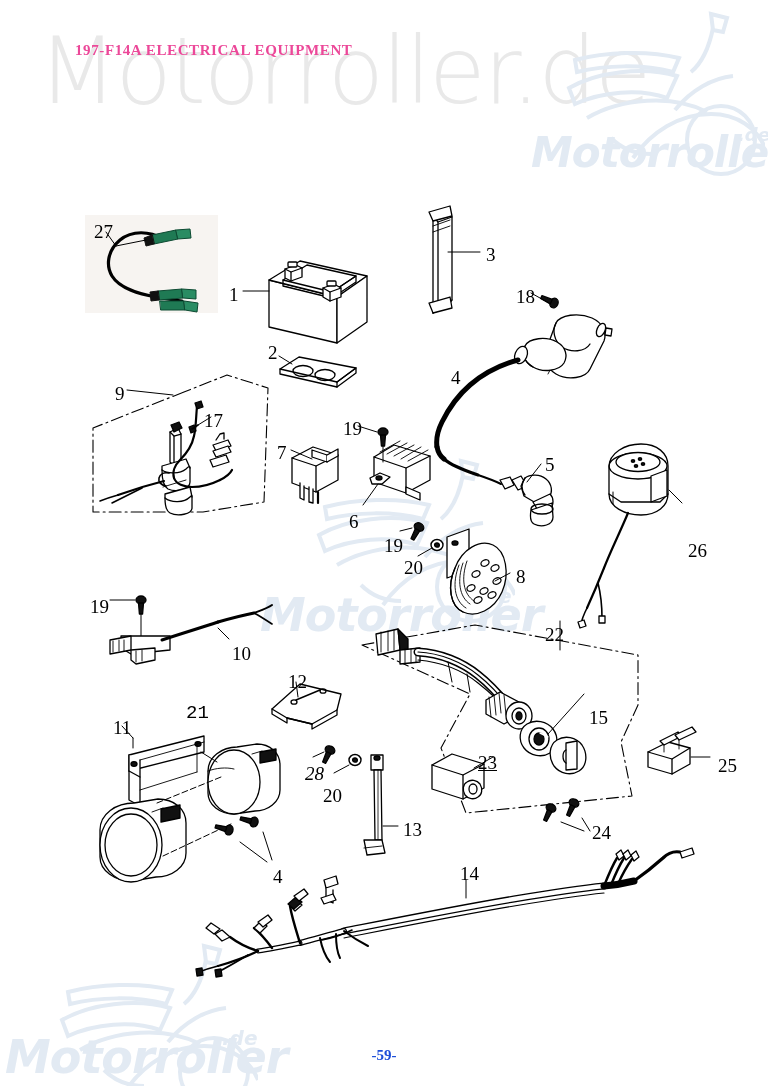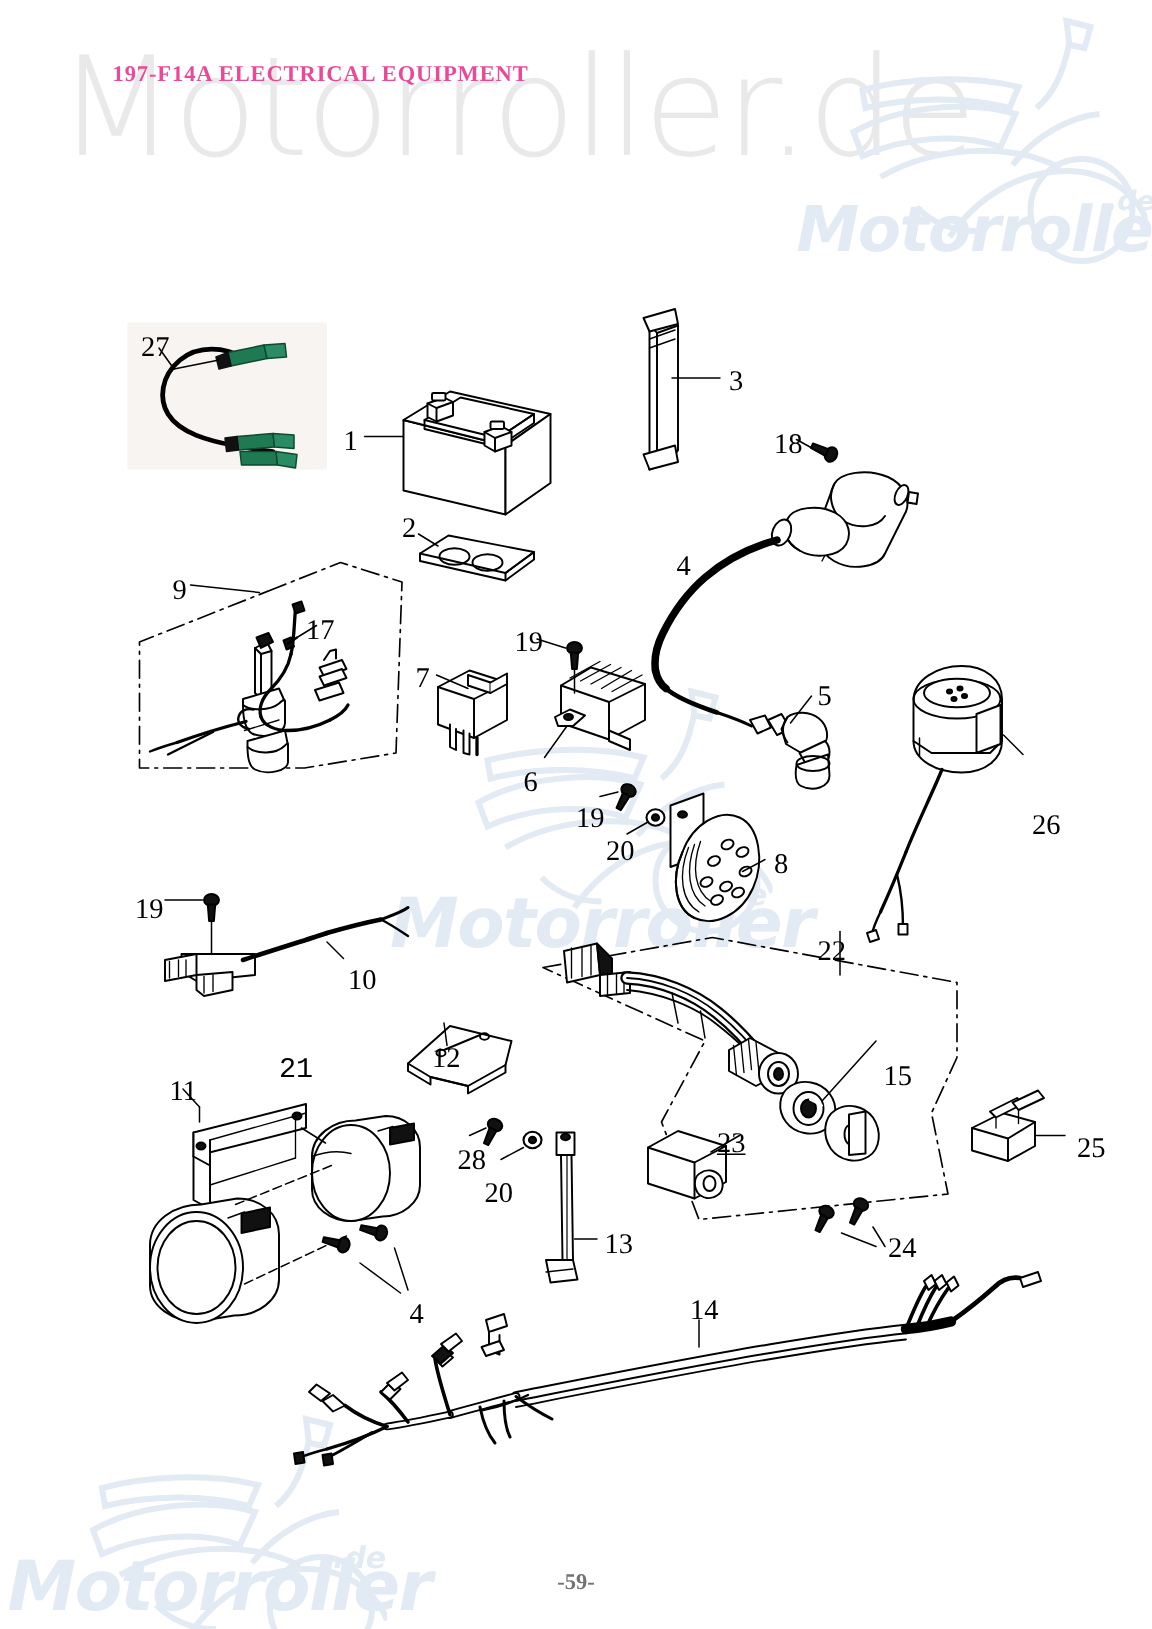--- a/index.html
+++ b/index.html
@@ -24,21 +24,21 @@
     color:#e2eaf3;
   }
   
   #sheet-title{
     position:absolute;left:75px;top:42px;
     font-family:"Liberation Serif",serif;font-weight:700;font-size:15px;
     letter-spacing:.6px;color:#ec4899;white-space:nowrap;
   }
   #page-number{
     position:absolute;left:0;right:0;top:1047px;text-align:center;
-    font-family:"Liberation Serif",serif;font-weight:700;font-size:15px;color:#737373;
+    font-family:"Liberation Serif",serif;font-weight:700;font-size:15px;color:#1d4ed8;
   }
   
   .callout{
     position:absolute;font-family:"Liberation Serif",serif;
     font-size:19px;color:#000;line-height:1;white-space:nowrap;text-align:right;
   }
   
   #inset-27{
     position:absolute;left:85px;top:215px;width:133px;height:98px;
     background:#f7f4f1;border:0;
@@ -535,26 +535,26 @@
     <div class="callout" style="left: 204px; top: 411px;">17</div>
     <div class="callout" style="left: 277px; top: 443px;">7</div>
     <div class="callout" style="left: 343px; top: 419px;">19</div>
     <div class="callout" style="left: 349px; top: 512px;">6</div>
     <div class="callout" style="left: 384px; top: 536px;">19</div>
     <div class="callout" style="left: 404px; top: 558px;">20</div>
     <div class="callout" style="left: 516px; top: 567px;">8</div>
     <div class="callout" style="left: 688px; top: 541px;">26</div>
     <div class="callout" style="left: 90px; top: 597px;">19</div>
     <div class="callout" style="left: 232px; top: 644px;">10</div>
-    <div class="callout" style="left: 288px; top: 672px; margin-top: 24px;">12</div>
+    <div class="callout" style="left: 288px; top: 672px;">12</div>
     <div class="callout" style="left: 545px; top: 613px; margin-top: 12px;">22</div>
     <div class="callout" style="left: 589px; top: 708px;">15</div>
     <div class="callout" style="left: 478px; top: 753px; text-decoration: underline;">23</div>
     <div class="callout" style="left: 718px; top: 756px;">25</div>
     <div class="callout" style="left: 592px; top: 823px;">24</div>
     <div class="callout" style="left: 113px; top: 718px;">11</div>
     <div class="callout" style="left: 186px; top: 704px; font-family: Liberation Mono, monospace;">21</div>
-    <div class="callout" style="left: 305px; top: 764px;">28</div>
+    <div class="callout" style="left: 305px; top: 764px; font-style: italic;">28</div>
     <div class="callout" style="left: 323px; top: 786px;">20</div>
     <div class="callout" style="left: 403px; top: 820px;">13</div>
     <div class="callout" style="left: 273px; top: 867px;">4</div>
     <div class="callout" style="left: 460px; top: 864px;">14</div>
   </div>
 
 </body></html>

